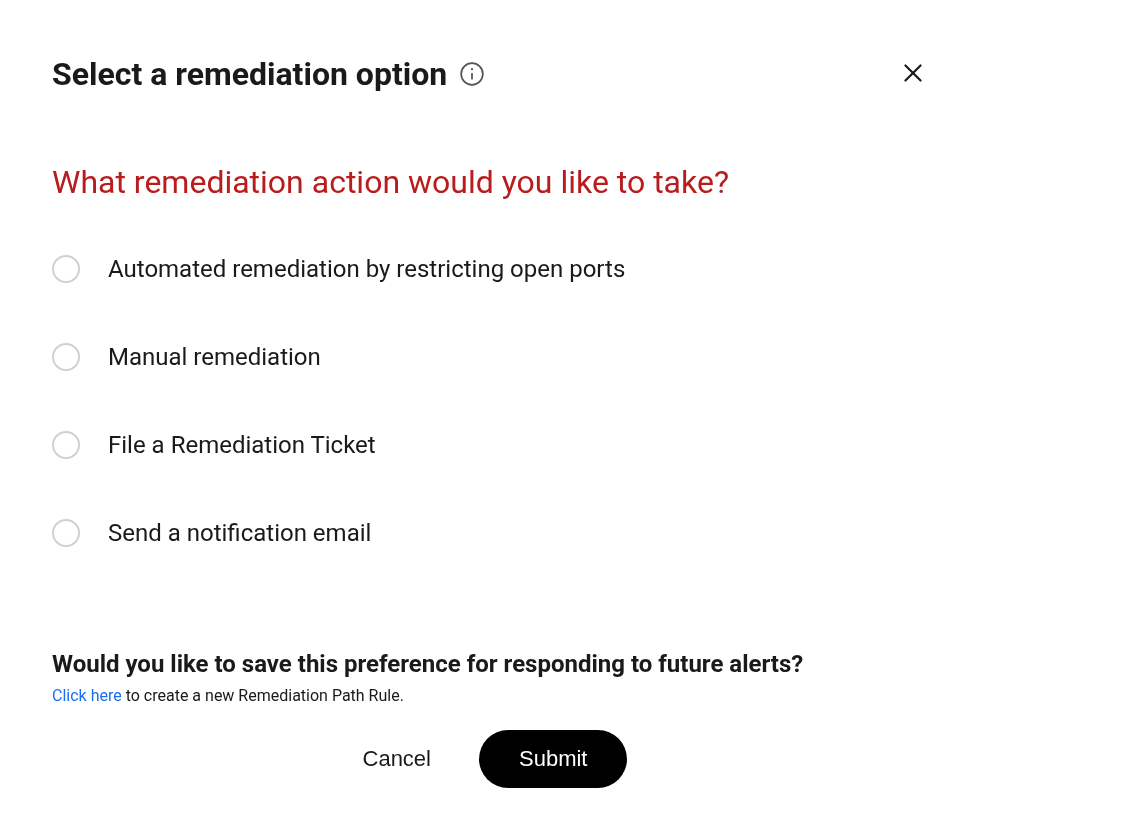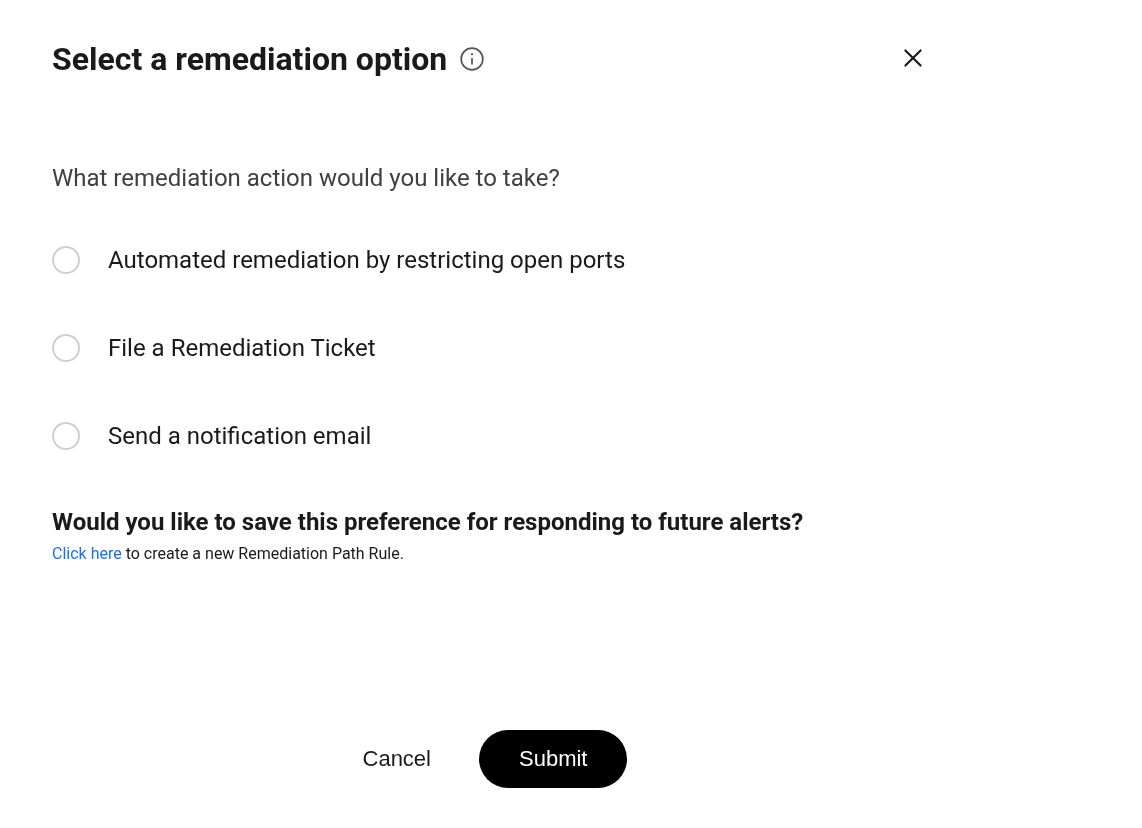--- a/index.html
+++ b/index.html
@@ -13,21 +13,21 @@
       color: #1a1a1a;
       width: 1142px;
       height: 828px;
       overflow: hidden;
     }
     .modal {
       width: 982px;
       height: 828px;
       background: #fff;
       border-radius: 12px;
-      padding: 40px 52px 40px 52px;
+      padding: 55px 52px 40px 52px;
       position: relative;
       display: flex;
       flex-direction: column;
     }
     .modal-header {
       display: flex;
       align-items: center;
       justify-content: space-between;
       margin-bottom: 70px;
     }
@@ -58,25 +58,24 @@
       padding: 4px;
       display: flex;
       align-items: center;
       justify-content: center;
     }
     .close-btn svg {
       width: 26px;
       height: 26px;
     }
     .question {
-      font-size: 24px;
-      font-weight: 400;
-      color: #404040;
+      font-size: 32px;
+      font-weight: 400;
+      color: #b91c1c;
       margin-bottom: 54px;
-      margin-top: 16px;
     }
     .radio-group {
       display: flex;
       flex-direction: column;
       gap: 60px;
       margin-bottom: 58px;
     }
     .radio-option {
       display: flex;
       align-items: center;
@@ -91,20 +90,21 @@
       flex-shrink: 0;
       background: #fff;
     }
     .radio-label {
       font-size: 24px;
       font-weight: 400;
       color: #1a1a1a;
     }
     .save-preference {
       margin-bottom: 16px;
+      margin-top: 45px;
     }
     .save-preference-title {
       font-size: 24px;
       font-weight: 700;
       color: #1a1a1a;
       margin-bottom: 8px;
     }
     .save-preference-text {
       font-size: 16px;
       font-weight: 400;
@@ -169,20 +169,24 @@
 
   <div class="question">What remediation action would you like to take?</div>
 
   <div class="radio-group">
     <label class="radio-option">
       <span class="radio-circle"></span>
       <span class="radio-label">Automated remediation by restricting open ports</span>
     </label>
     <label class="radio-option">
       <span class="radio-circle"></span>
+      <span class="radio-label">Manual remediation</span>
+    </label>
+    <label class="radio-option">
+      <span class="radio-circle"></span>
       <span class="radio-label">File a Remediation Ticket</span>
     </label>
     <label class="radio-option">
       <span class="radio-circle"></span>
       <span class="radio-label">Send a notification email</span>
     </label>
   </div>
 
   <div class="save-preference">
     <div class="save-preference-title">Would you like to save this preference for responding to future alerts?</div>

